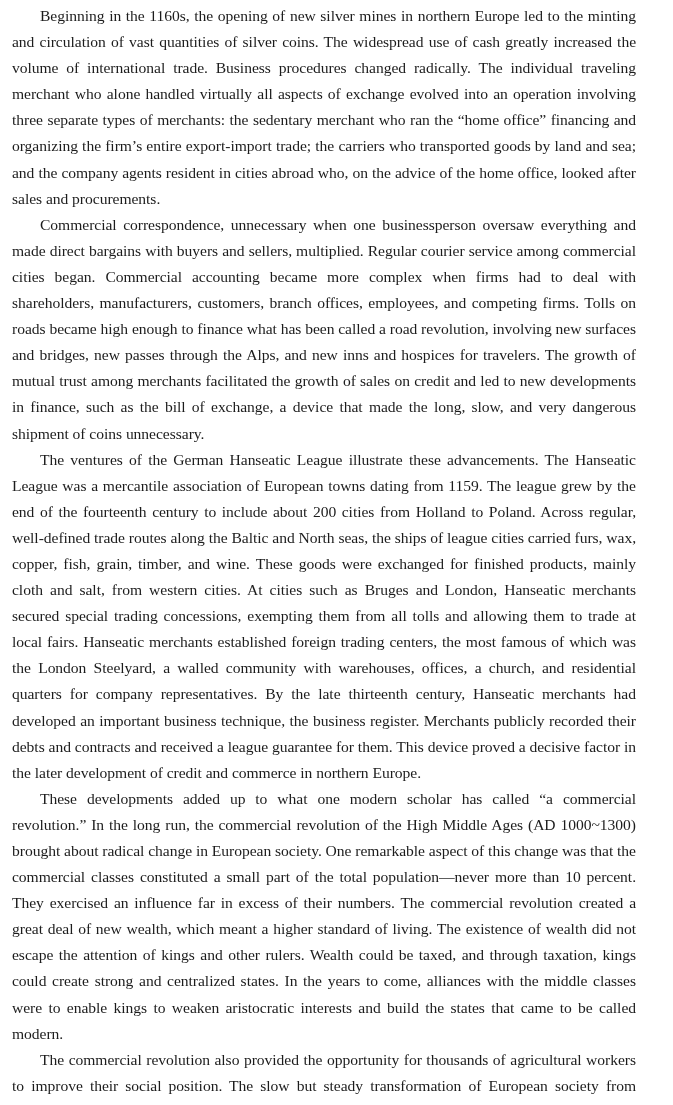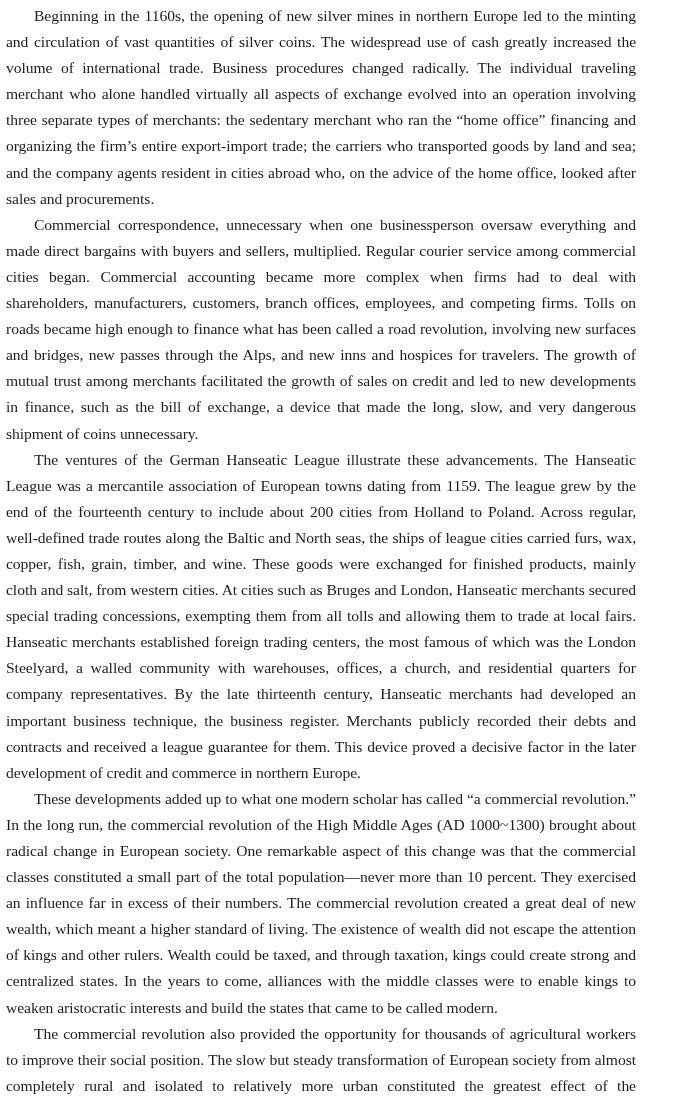--- a/index.html
+++ b/index.html
@@ -10,21 +10,21 @@
     body {
       width: 673px;
       height: 1105px;
       overflow: hidden;
     }
     .page {
       position: relative;
       width: 641px;
       height: 1105px;
       box-sizing: border-box;
-      padding: 3px 5px 0 6px;
+      padding: 3px 5px 0 12px;
       color: #1c1c1c;
       font-family: "Liberation Serif", "DejaVu Serif", serif;
       font-size: 15.6px;
       line-height: 26.1px;
     }
     .para {
       margin: 0;
       text-align: justify;
       text-indent: 28px;
       letter-spacing: -0.05px;

